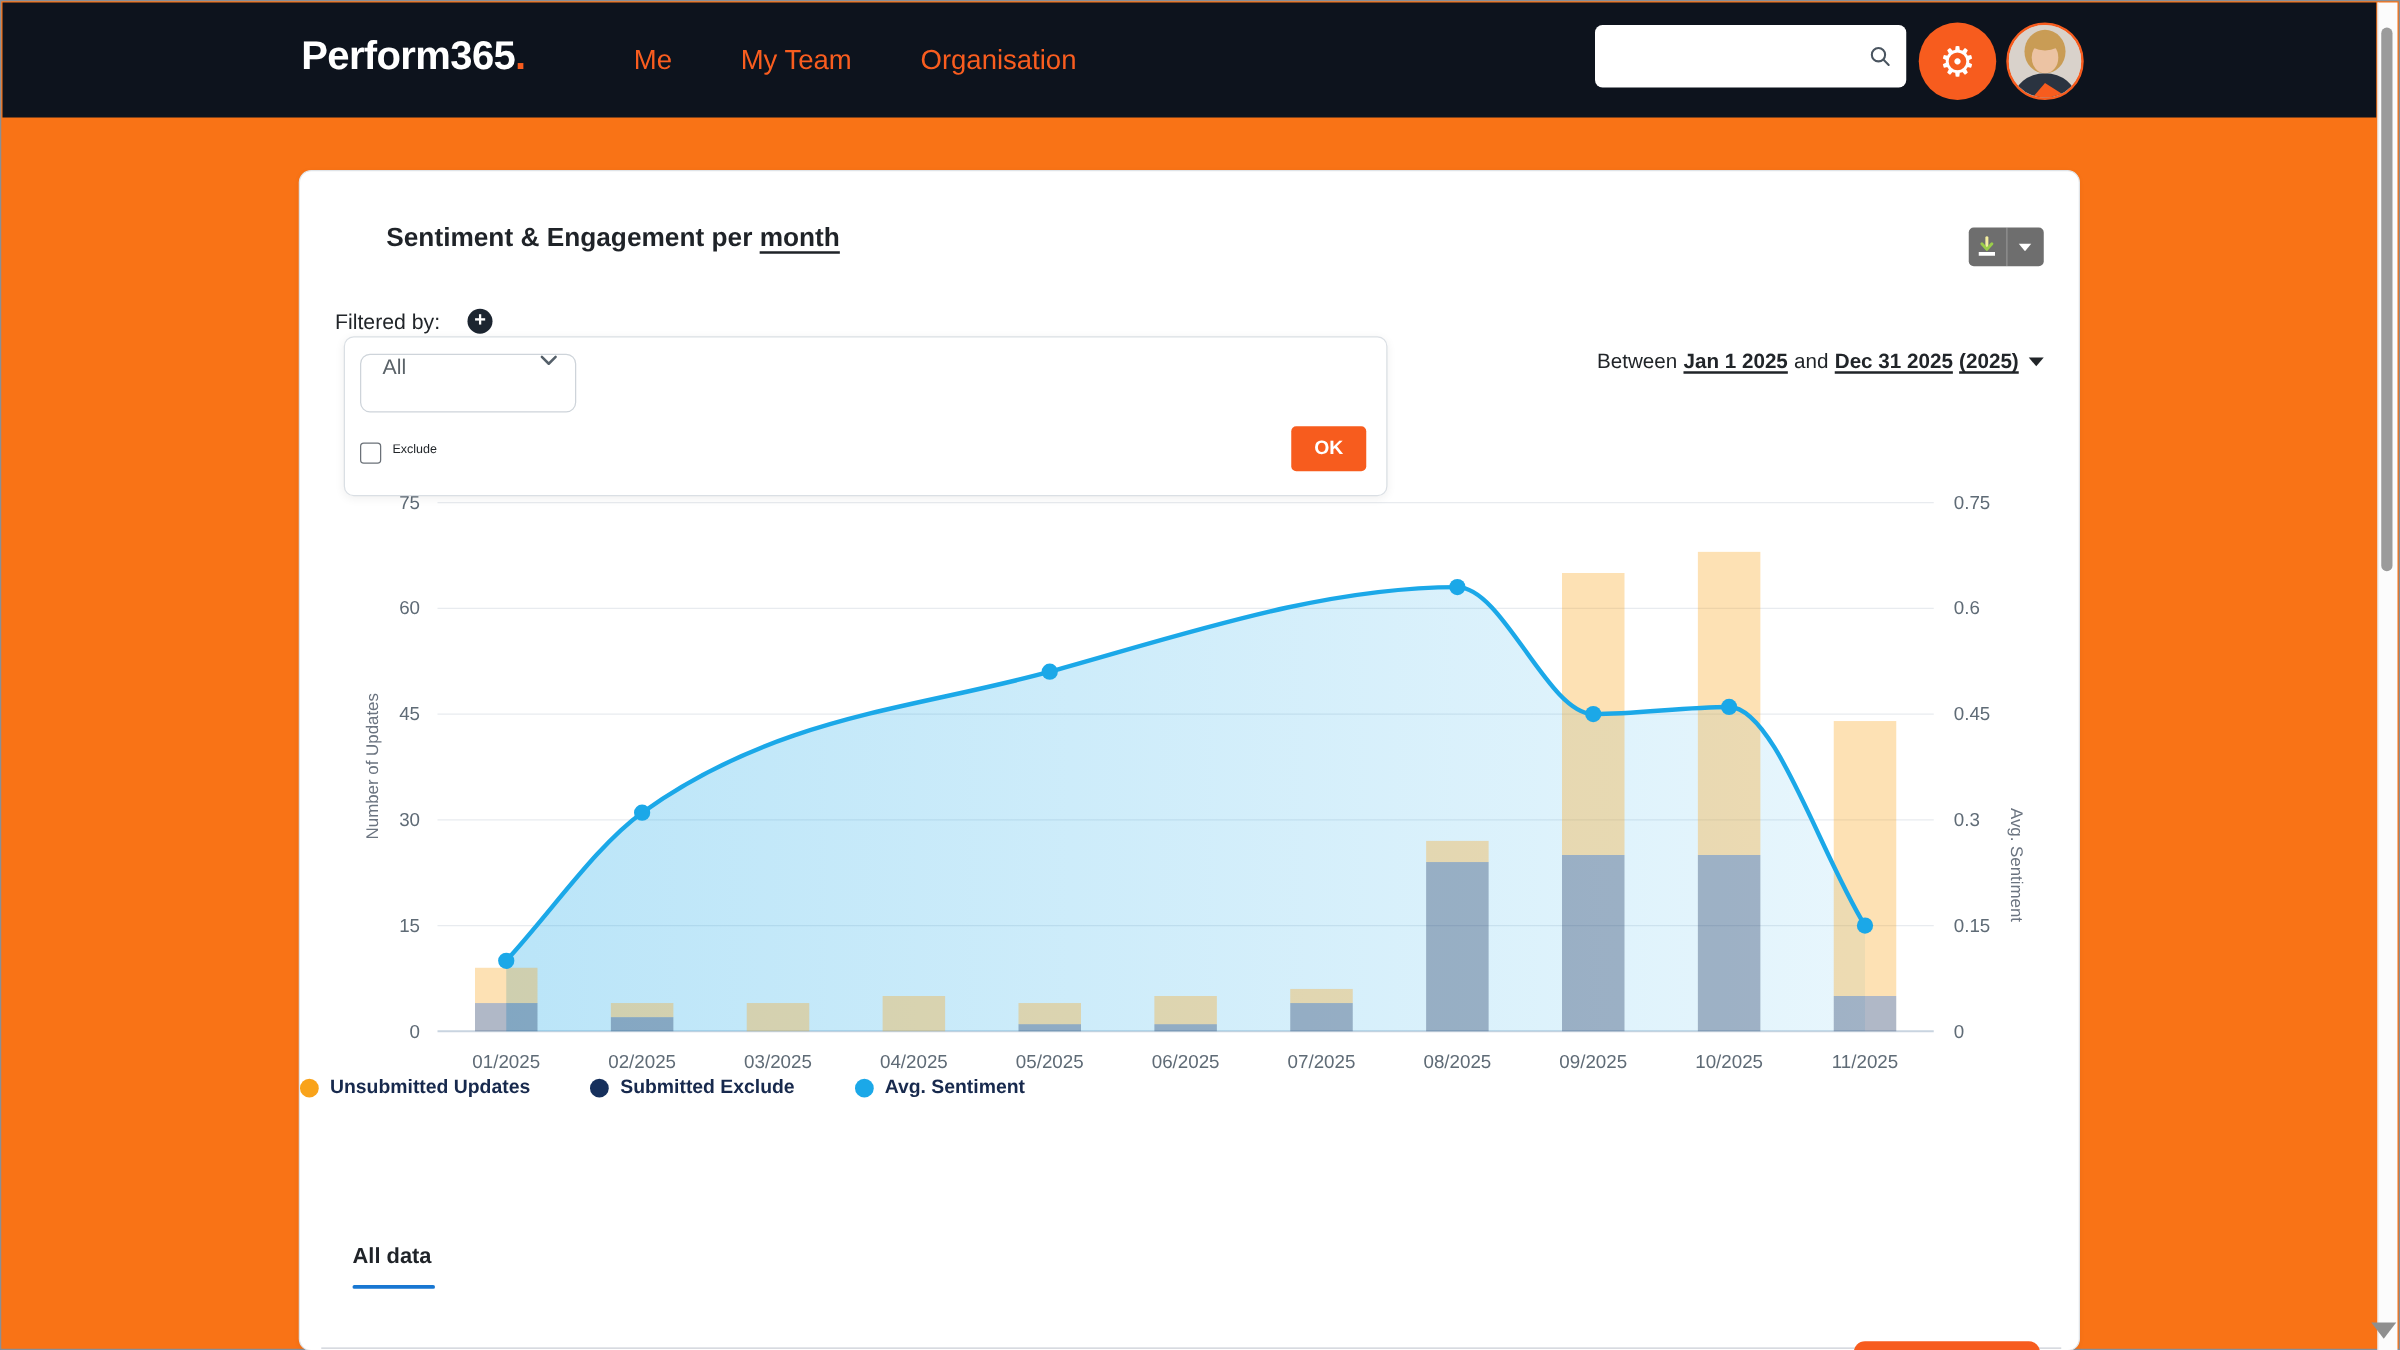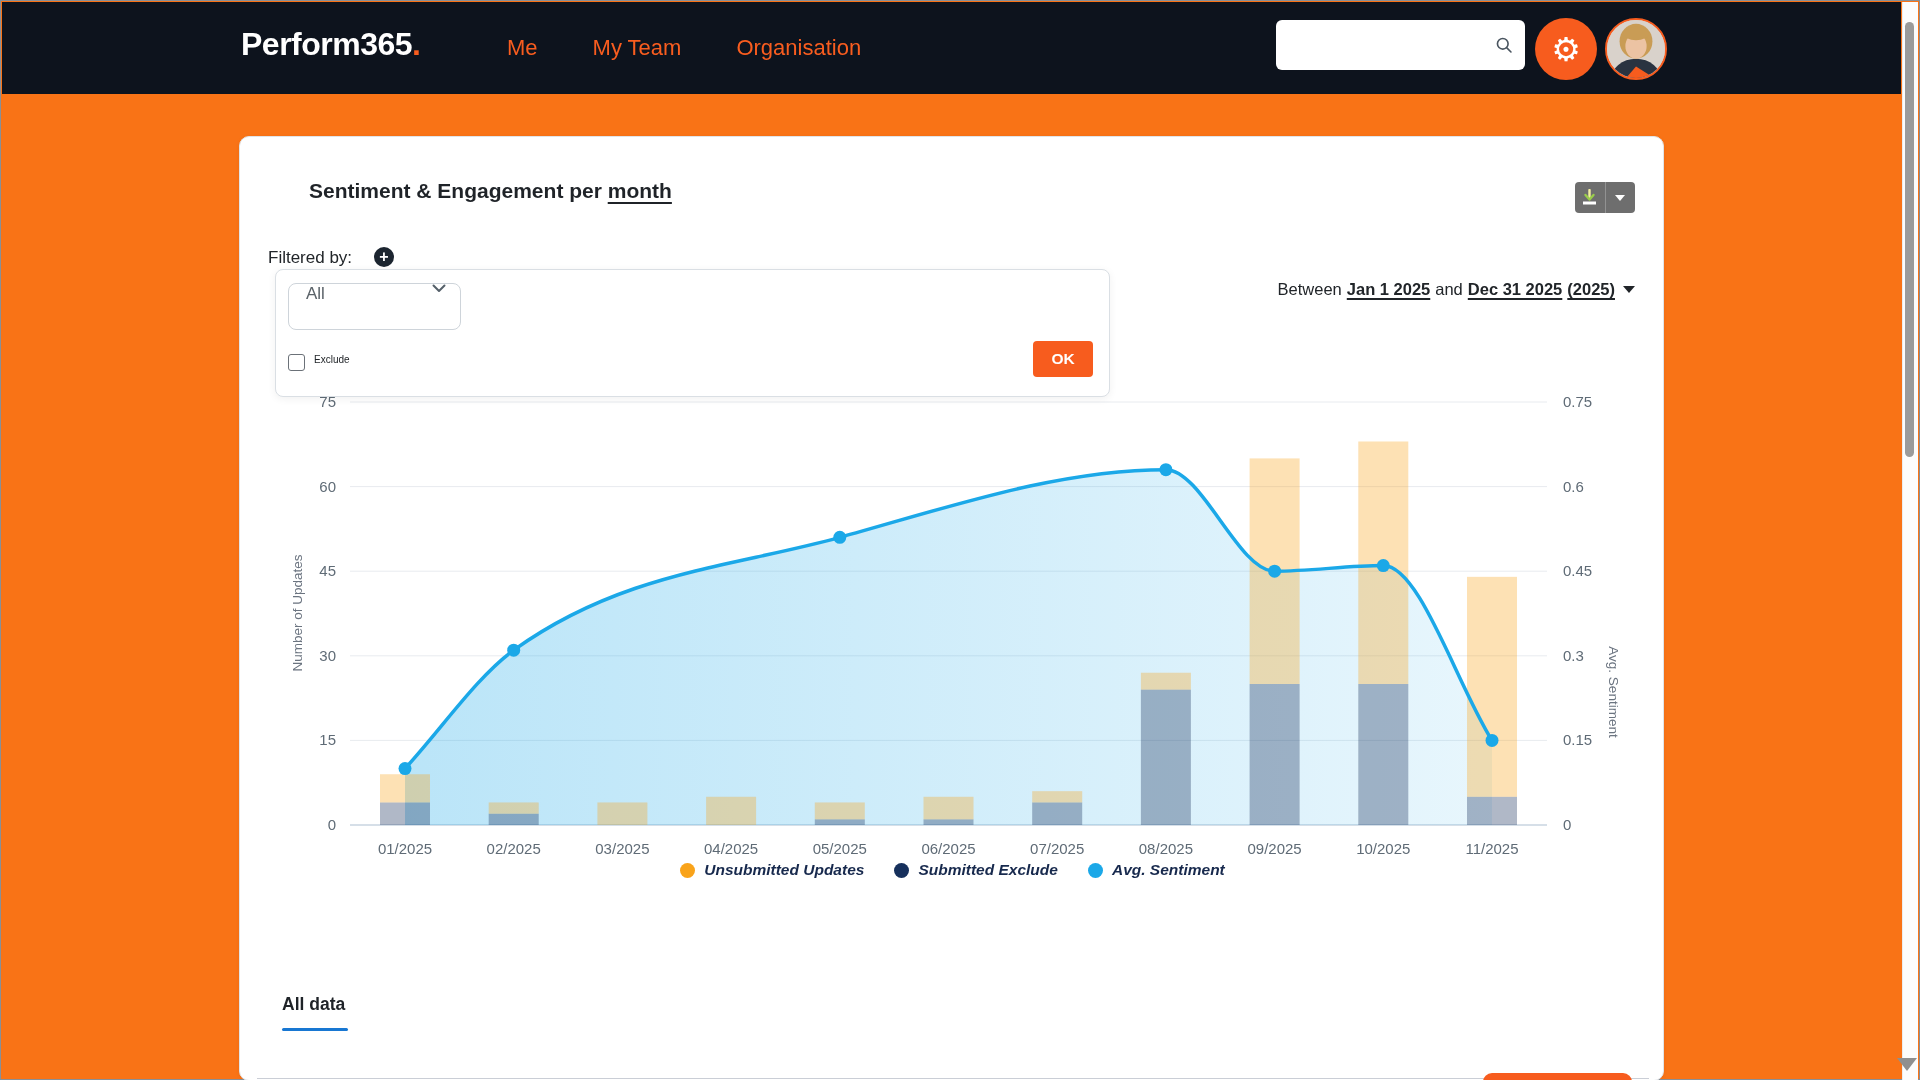--- a/index.html
+++ b/index.html
@@ -40,21 +40,21 @@
   .filter-select { position:absolute; left:12px; top:13px; width:173px; height:47px; border:1px solid #ced4da; border-radius:8px; display:flex; align-items:flex-start; padding:0 14px 0 17px; font-size:17px; color:#5a6268; cursor:pointer; background:#fff; }
   .filter-select .sel-val { flex:1; }
   .checkbox { position:absolute; left:12px; top:84px; width:17px; height:17px; border:1.5px solid #6b7178; border-radius:3px; background:#fff; cursor:pointer; }
   .exclude-label { position:absolute; left:38px; top:84px; font-size:10px; color:#212529; }
   .ok-btn { position:absolute; left:757px; top:71px; width:60px; height:36px; background:#F75C1E; border:none; border-radius:4px; color:#fff; font-size:15.5px; font-weight:700; cursor:pointer; font-family:inherit; }
 
   
   .chart-wrap { position:absolute; left:0; top:255px; width:1425px; height:480px; }
   svg text { font-family:"Liberation Sans", sans-serif; }
 
-  .legend { position:absolute; left:0; top:724px; width:1425px; display:flex; justify-content:center; gap:30px;font-style:italic; }
+  .legend { position:absolute; left:0; top:724px; width:1425px; display:flex; justify-content:flex-start; gap:48px; }
   .legend-item { display:flex; align-items:center; gap:9px; cursor:pointer; }
   .legend-dot { width:15px; height:15px; border-radius:50%; }
   .legend-label { font-size:15.5px; font-weight:700; color:#17294d; }
 
   
   .tab-alldata { position:absolute; left:42px; top:857px; font-size:17.5px; font-weight:700; color:#1f2328; cursor:pointer; }
   .tab-underline { position:absolute; left:42px; top:891px; width:66px; height:3px; background:#1877D2; border-radius:2px; }
   .bottom-divider { position:absolute; left:17px; top:941px; width:1392px; height:0; border-top:1px solid #caced6; }
   .bottom-orange-btn { position:absolute; left:1243px; top:936px; width:149px; height:24px; background:#F75C1E; border:none; border-radius:9px 9px 0 0; cursor:pointer; }
 

